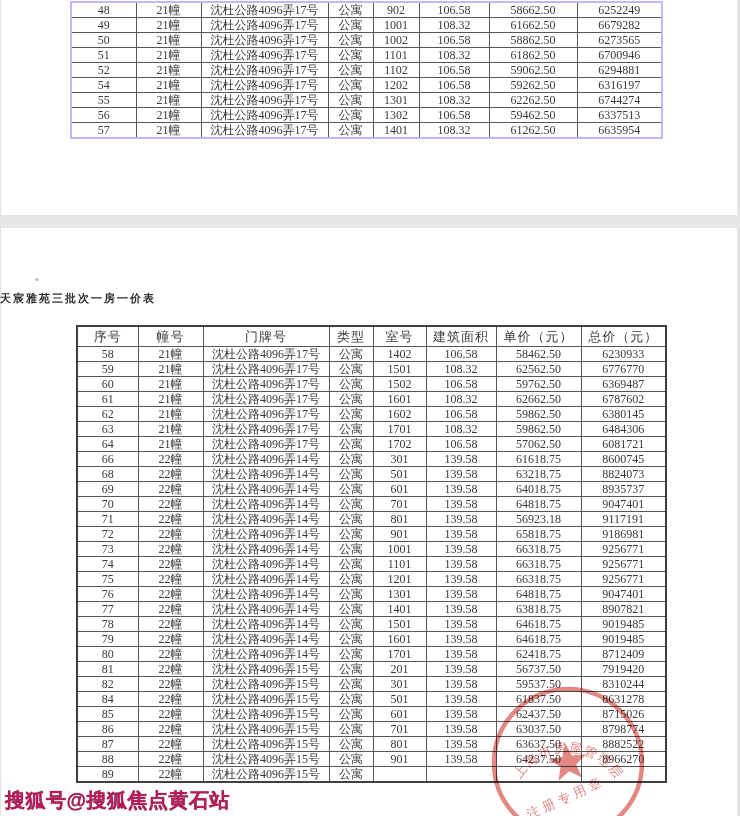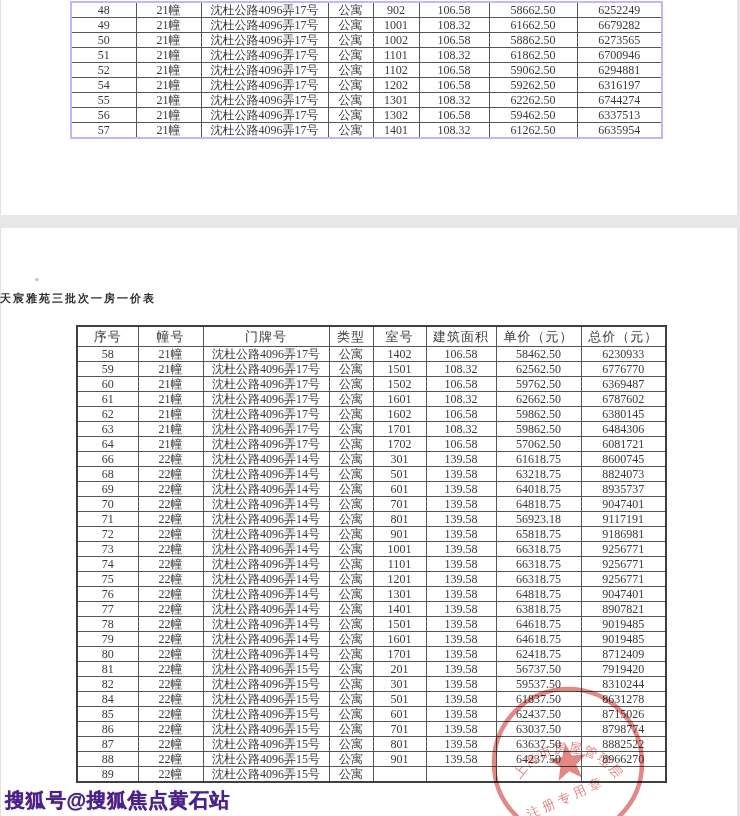--- a/index.html
+++ b/index.html
@@ -25,21 +25,21 @@
   .t2{width:589px;border:2px solid #3f3f3f;}
   .t2 thead td{height:19px;line-height:19px;font-size:13px;letter-spacing:1px;}
 
   .title{
     position:absolute;left:0;top:291px;width:708px;
     font-size:11px;font-weight:600;letter-spacing:2px;color:#2e2e2e;
   }
   .watermark{
     position:absolute;left:5px;top:787px;
     font-family:"Liberation Sans","DejaVu Sans",sans-serif;
-    font-size:20px;font-weight:bold;color:#4c1d95;
+    font-size:20px;font-weight:bold;color:#be185d;
     letter-spacing:0.5px;text-shadow:0 0 1px #222;
     white-space:nowrap;
   }
   .stamp{
     position:absolute;left:483px;top:673px;
     mix-blend-mode:multiply;opacity:0.85;filter:blur(0.4px);
   }
 </style>
 </head>
 <body>

